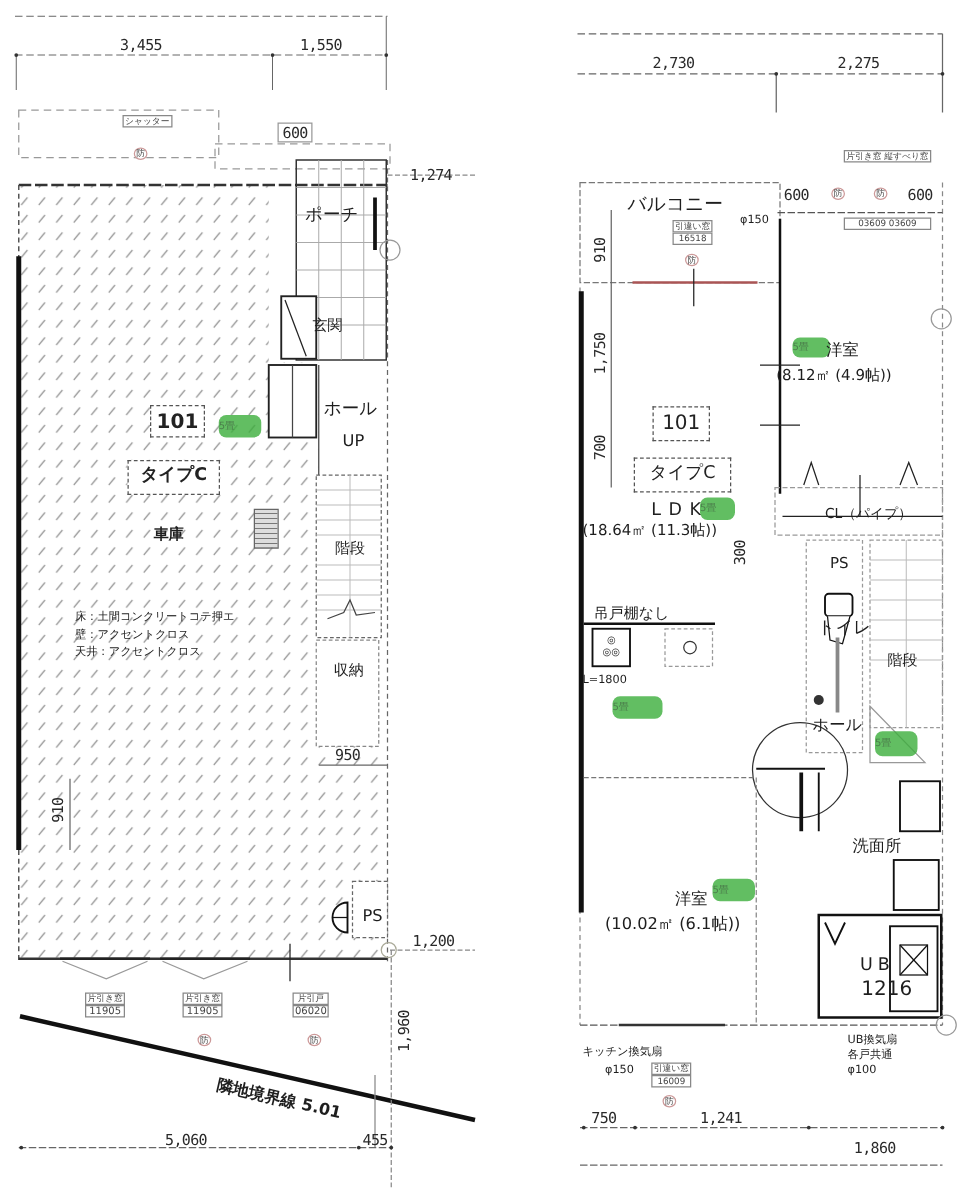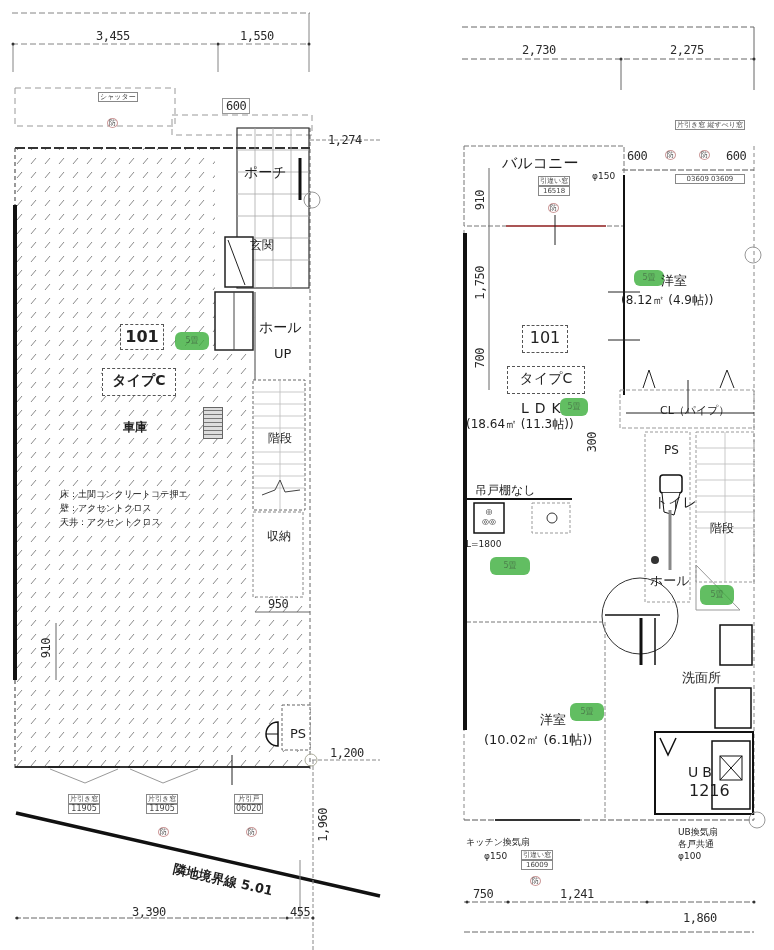--- a/index.html
+++ b/index.html
@@ -8,21 +8,21 @@
   .abs { position:absolute; }
   .lbl { position:absolute; font-size:13px; line-height:1; white-space:nowrap; color:#1e1e1e; }
   .dim { position:absolute; font-size:12px; line-height:1; white-space:nowrap; color:#2a2a2a;
          font-family:"DejaVu Sans Mono", monospace; letter-spacing:-0.5px; }
   .dimv { writing-mode:vertical-rl; transform:rotate(180deg); }
   .box { position:absolute; border:1px dashed #555; background:#fff; text-align:center;
          font-weight:bold; line-height:1; }
   .small { position:absolute; font-size:7px; line-height:8px; color:#444; border:1px solid #888;
            padding:0 1px; text-align:center; background:#fff; white-space:nowrap; }
   .sticker { position:absolute; background:#3cae3c; border-radius:6px; opacity:0.8;
-             font-size:8px; color:#1f5f1f; text-align:center; }
+             font-size:8px; color:#1f5f1f; }
   svg { position:absolute; left:0; top:0; }
 </style>
 </head>
 <body>
 
 <svg width="774" height="950">
   <defs>
     <pattern id="hatch" width="14" height="14" patternUnits="userSpaceOnUse">
       <line x1="3" y1="10" x2="8" y2="4" stroke="#8a8a8a" stroke-width="1"></line>
     </pattern>
@@ -199,21 +199,21 @@
 <div>
   <span class="dim" style="left:96px;top:30px;">3,455</span>
   <span class="dim" style="left:240px;top:30px;">1,550</span>
   <span class="dim" style="left:222px;top:98px;border:1px solid #999;padding:1px 3px;">600</span>
   <span class="dim" style="left:328px;top:134px;">1,274</span>
 
   <span class="small" style="left:98px;top:92px;">シャッター</span>
   <span class="small" style="left:107px;top:118px;border-radius:50%;border-color:#c99;">防</span>
 
   <span class="lbl" style="left:244px;top:165px;font-size:14px;">ポーチ</span>
-  <span class="lbl" style="left:250px;top:239px;font-size:12px;">玄関</span>
+  <span class="lbl" style="left:250px;top:254px;font-size:12px;">玄関</span>
   <span class="lbl" style="left:259px;top:320px;font-size:14px;">ホール</span>
   <span class="lbl" style="left:274px;top:347px;font-size:13px;">UP</span>
 
   <span class="box" style="left:120px;top:324px;width:42px;height:20px;font-size:16px;padding-top:4px;">101</span>
   <span class="box" style="left:102px;top:368px;width:72px;height:22px;font-size:14px;padding-top:4px;">タイプC</span>
   <span class="sticker" style="left:175px;top:332px;width:34px;height:18px;line-height:18px;">5畳</span>
   <span class="lbl" style="left:123px;top:421px;font-size:12px;font-weight:bold;">車庫</span>
   <span class="abs" style="left:203px;top:407px;width:18px;height:30px;border:1px solid #666;background:repeating-linear-gradient(0deg,#ddd 0 3px,#777 3px 4px);"></span>
 
   <span class="lbl" style="left:268px;top:432px;font-size:12px;">階段</span>
@@ -240,21 +240,21 @@
   </div>
   <div class="abs" style="left:234px;top:794px;text-align:center;">
     <span class="small" style="position:relative;display:block;">片引戸</span>
     <span class="small" style="position:relative;display:block;font-size:8px;">06020</span>
   </div>
   <span class="small" style="left:158px;top:827px;border-radius:50%;border-color:#c99;">防</span>
   <span class="small" style="left:246px;top:827px;border-radius:50%;border-color:#c99;">防</span>
 
   <span class="lbl" style="left:175px;top:862px;font-size:13px;transform:rotate(13deg);transform-origin:left top;font-weight:bold;">隣地境界線 5.01</span>
   <span class="dim dimv" style="left:317px;top:808px;">1,960</span>
-  <span class="dim" style="left:132px;top:906px;">3,390</span>
+  <span class="dim" style="left:132px;top:906px;">5,060</span>
   <span class="dim" style="left:290px;top:906px;">455</span>
 </div>
 
 <div>
   <span class="dim" style="left:522px;top:44px;">2,730</span>
   <span class="dim" style="left:670px;top:44px;">2,275</span>
 
   <div class="abs" style="left:652px;top:120px;padding-left:23px;">
     <span class="small" style="position:relative;display:block;">片引き窓 縦すべり窓</span>
     <span class="small" style="position:relative;display:block;margin-top:44px;">03609 03609</span>

